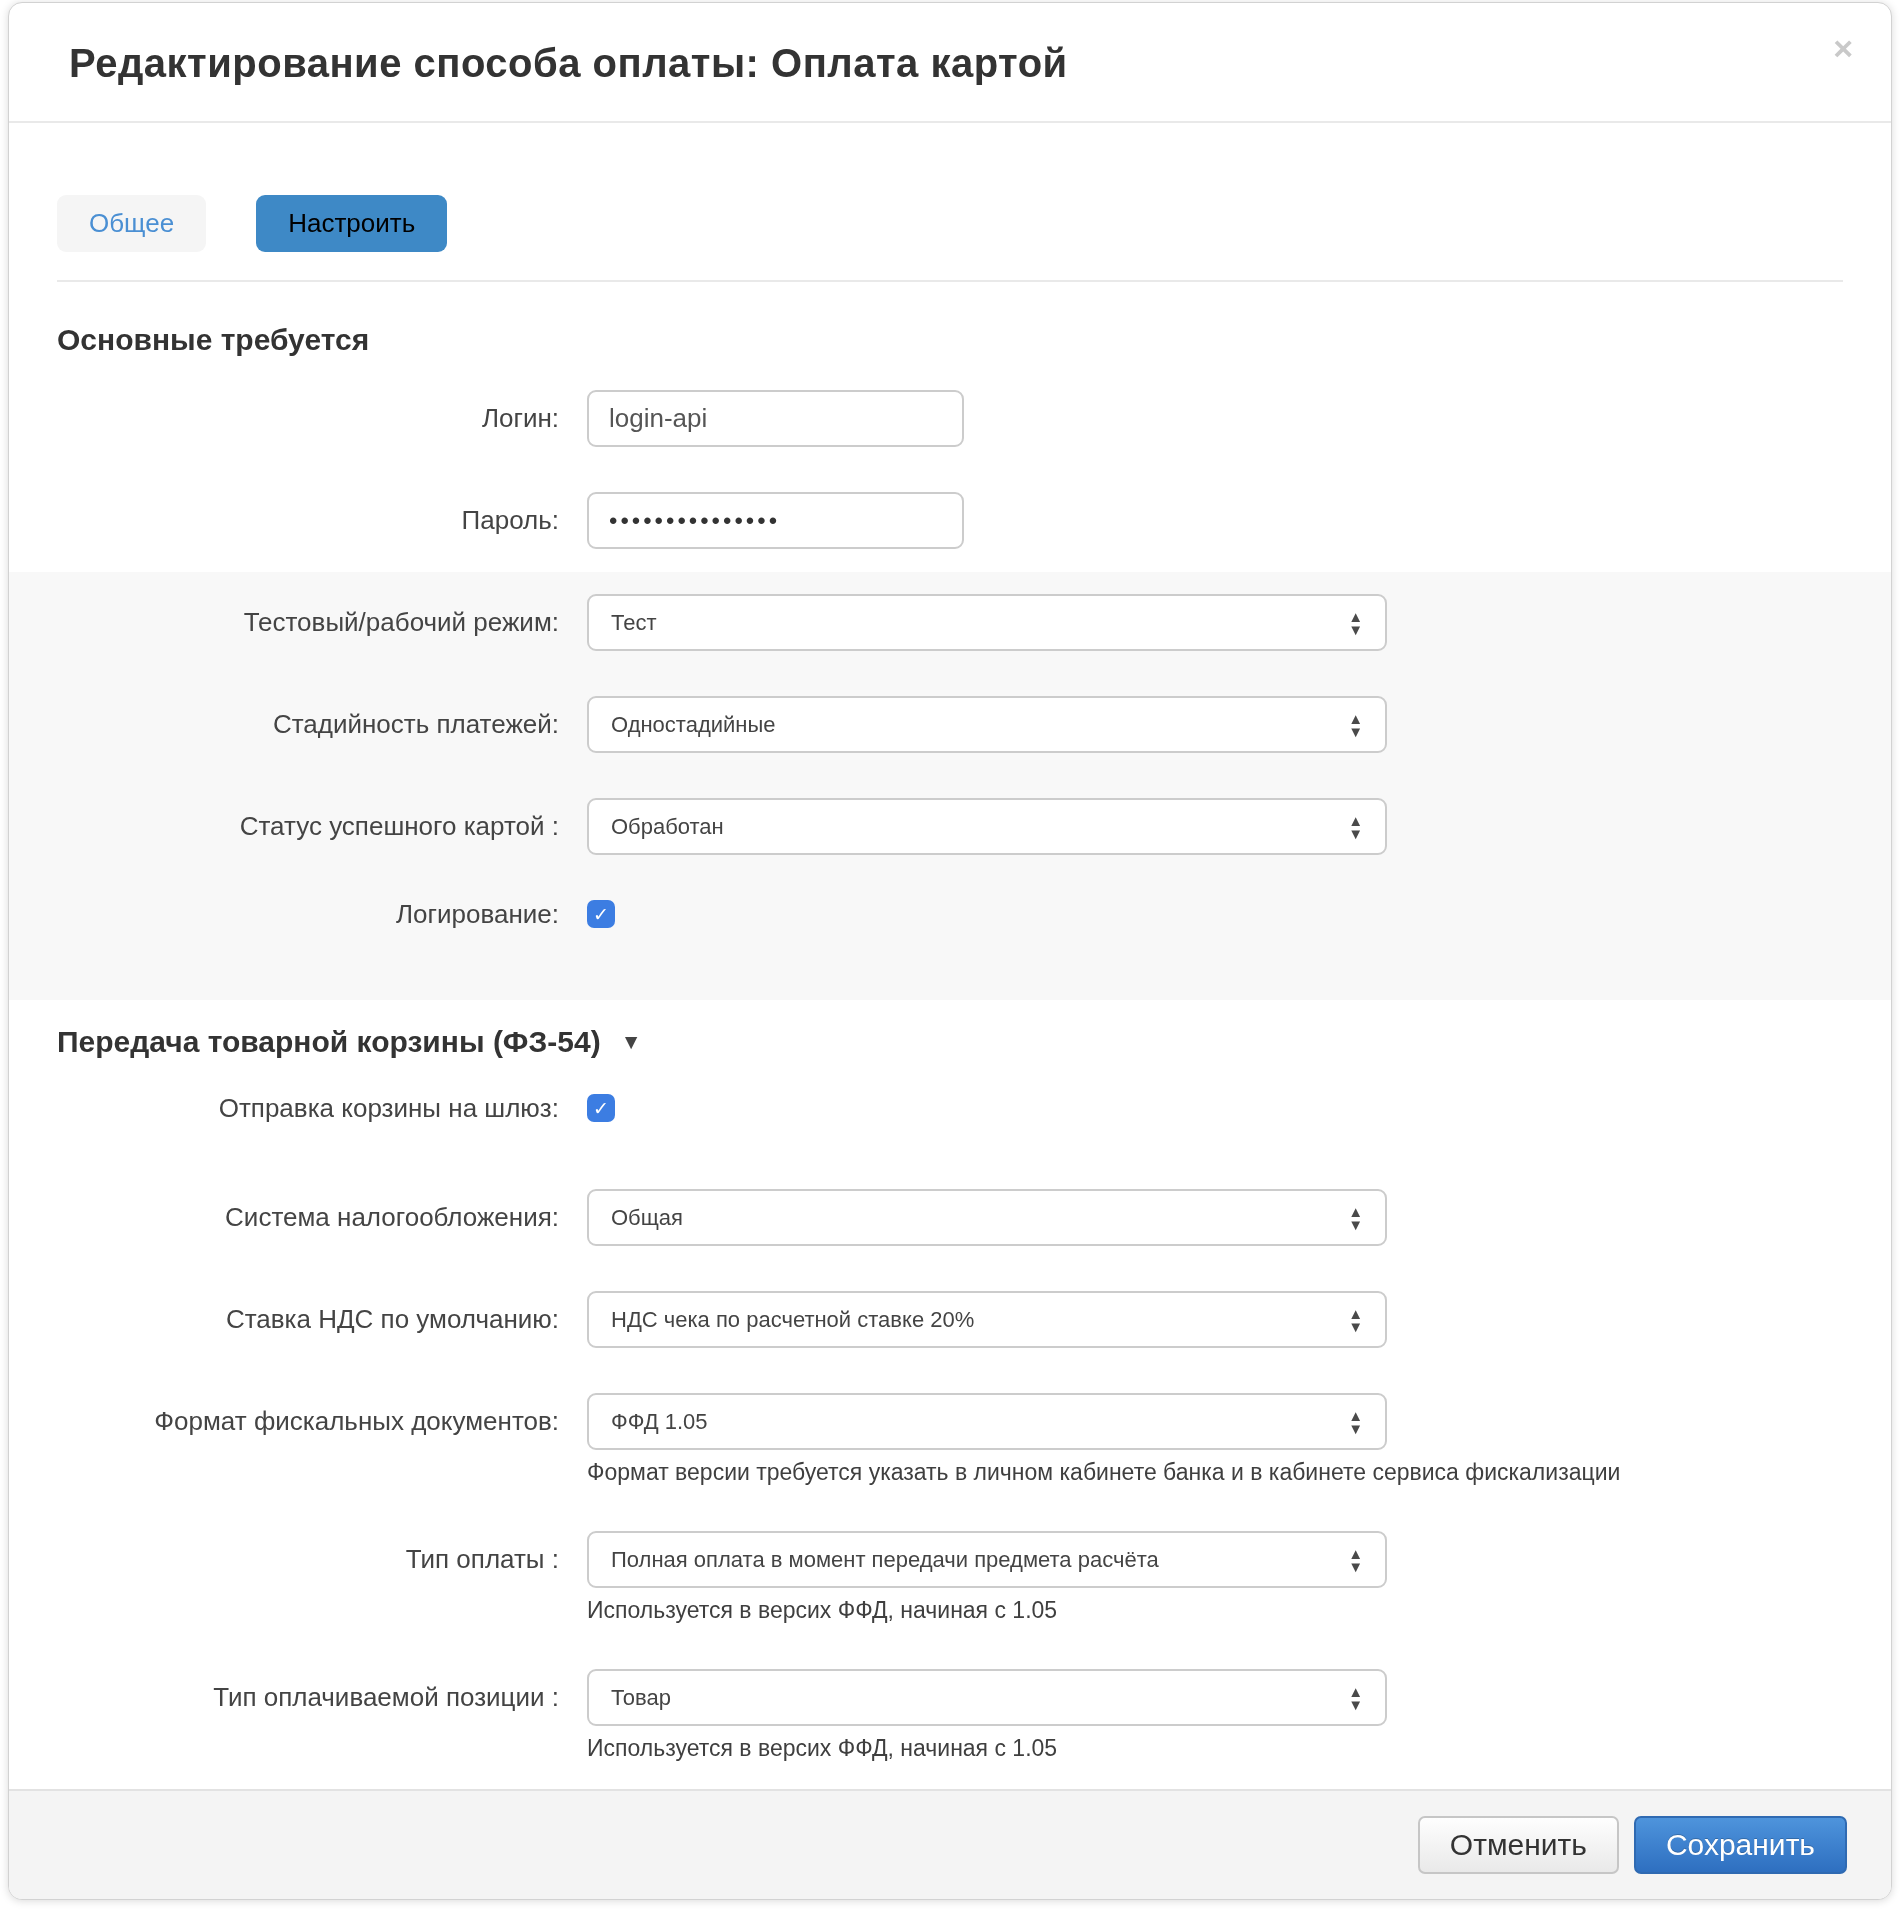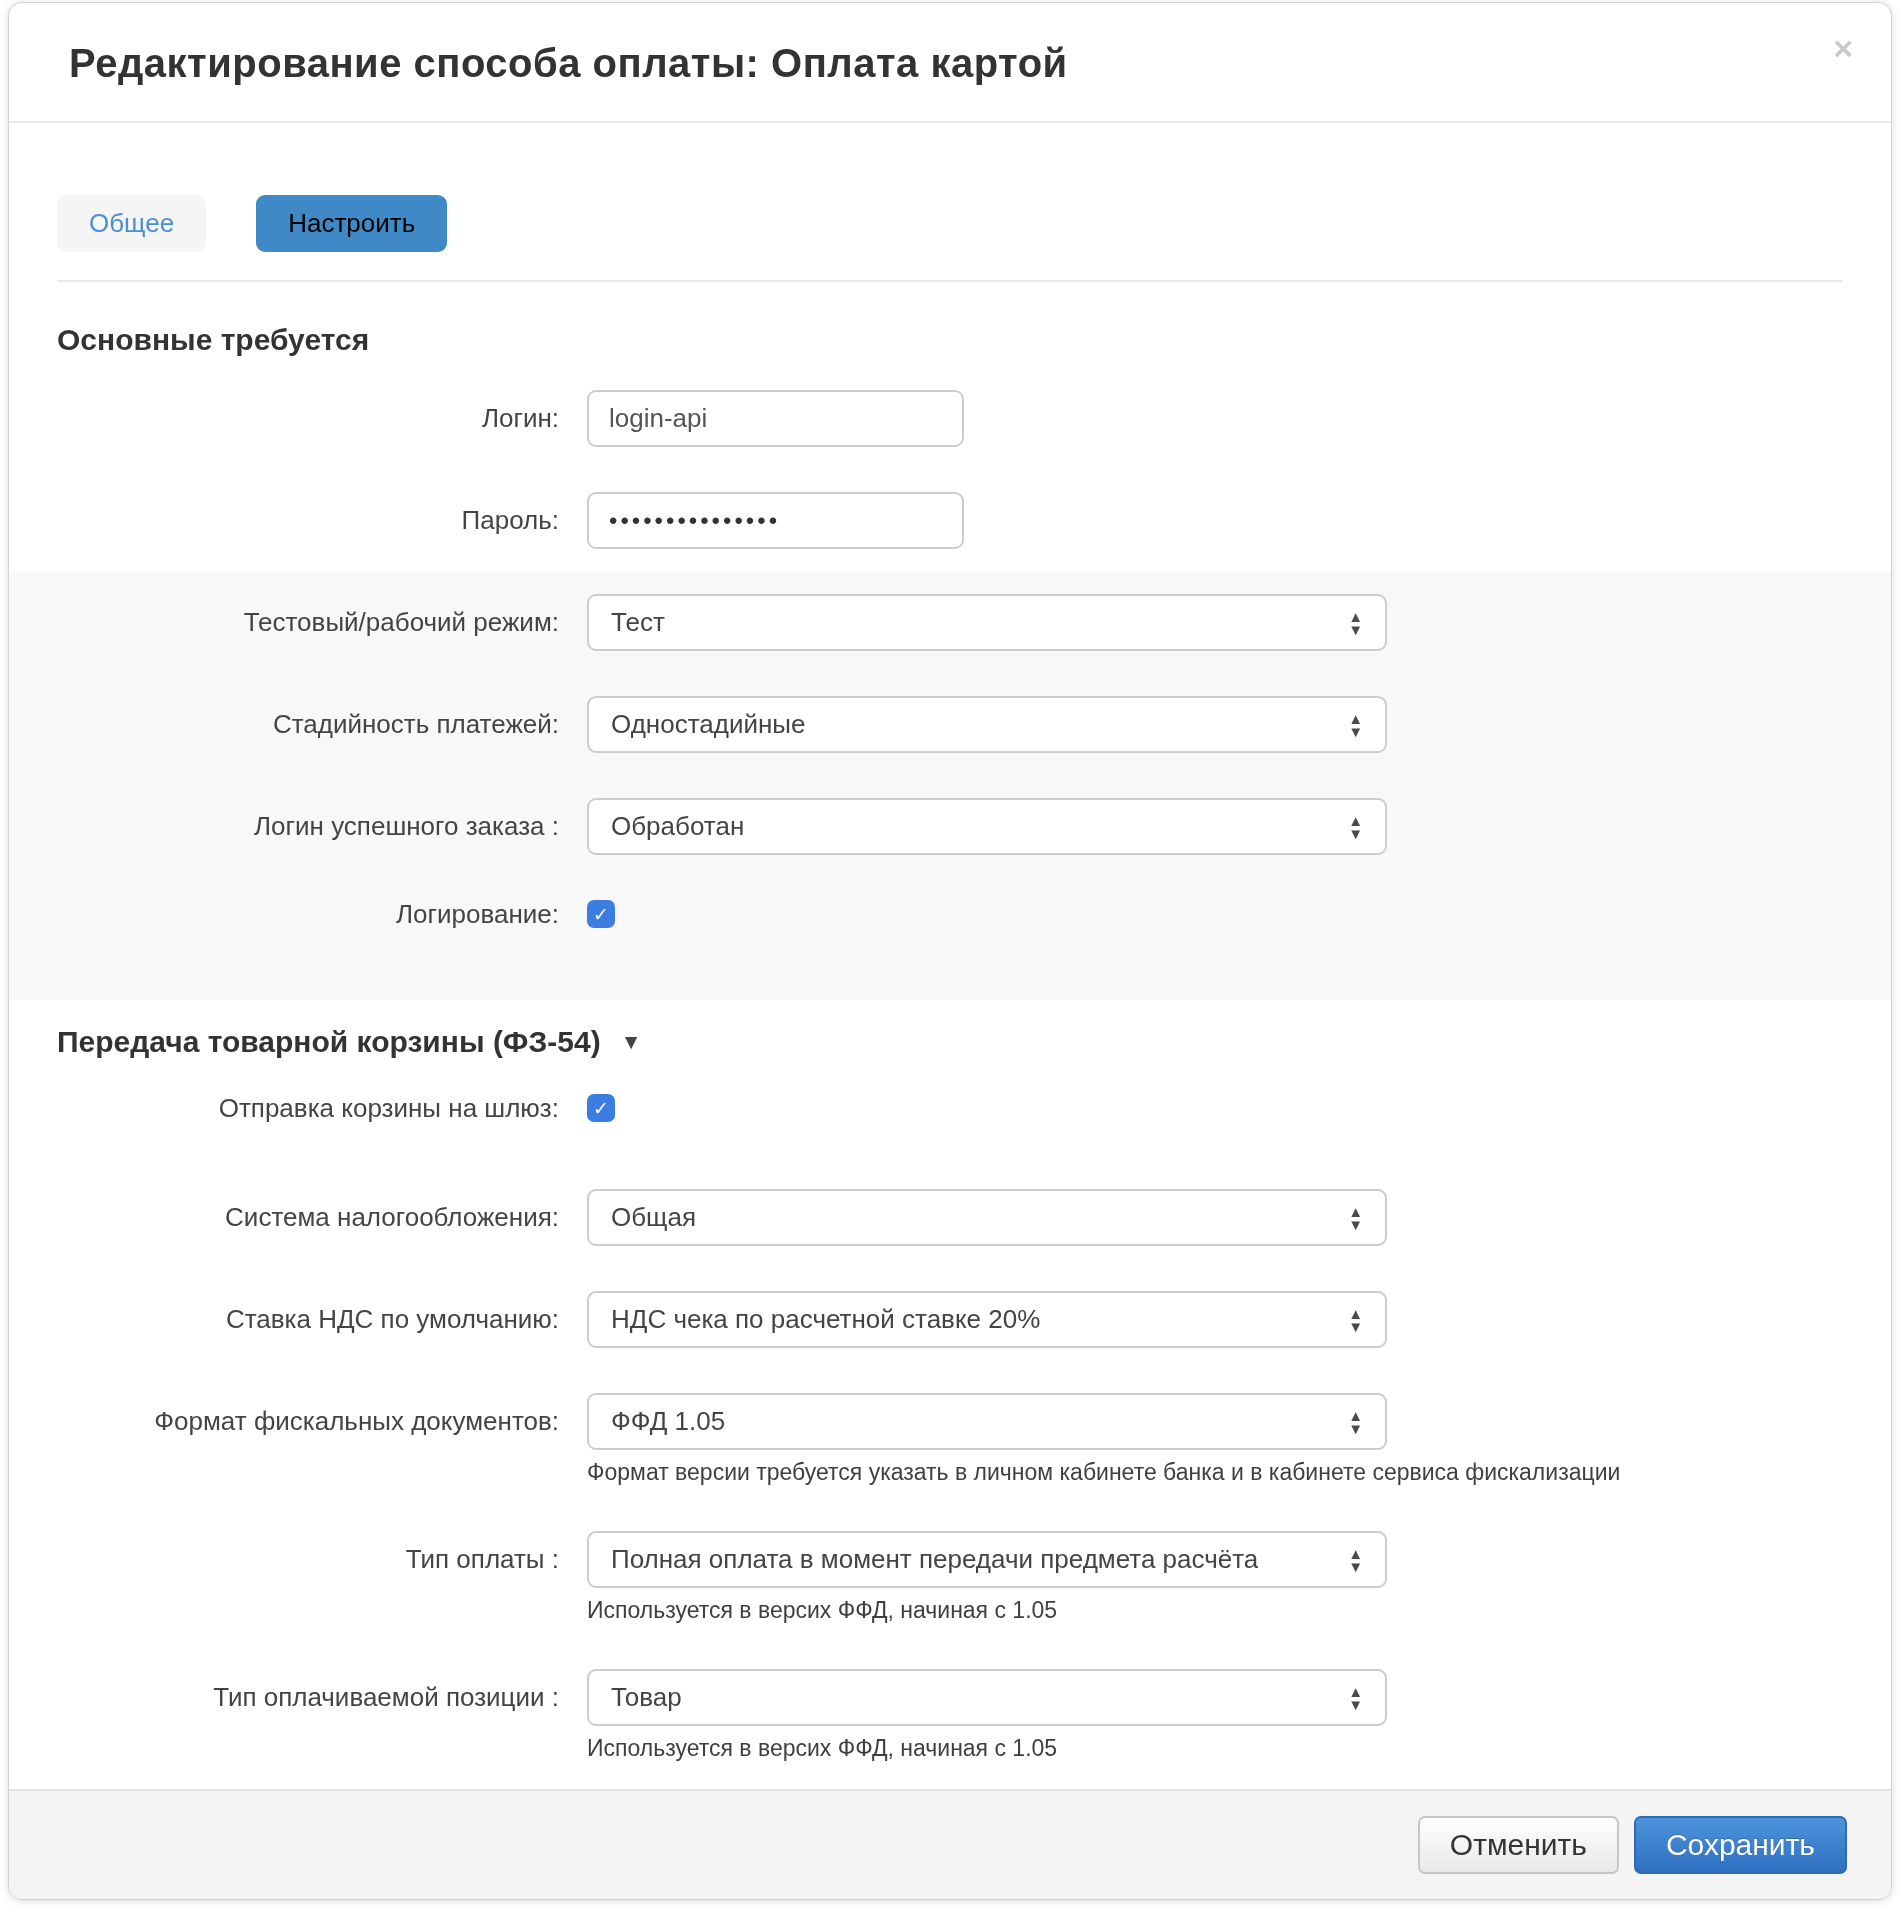--- a/index.html
+++ b/index.html
@@ -32,21 +32,21 @@
   .form-row.cb-row .flabel { line-height: 28px; }
   .form-row.cb-row { margin-bottom: 45px; }
   .form-row.cb-row.big-gap { margin-bottom: 67px; }
   .ctrl { min-height: 57px; }
   .text-input { width: 377px; height: 57px; border: 2px solid #ccc; border-radius: 9px;
     padding: 0 20px; font-size: 26px; color: #555; background: #fff; outline: none;
     font-family: "Liberation Sans", "DejaVu Sans", sans-serif; }
   .text-input.pwd { font-size: 24px; letter-spacing: 3px; color: #333; }
   .select { position: relative; width: 800px; height: 57px; border: 2px solid #ccc; border-radius: 9px;
     background: #fff; display: flex; align-items: center; padding: 0 60px 0 22px; cursor: pointer; }
-  .select-value { font-size: 26px; color: #444; white-space: nowrap; overflow: hidden; }
+  .select-value { font-size: 22px; color: #444; white-space: nowrap; overflow: hidden; }
   .select-arrows { position: absolute; right: 22px; top: 50%; transform: translateY(-50%);
     display: flex; flex-direction: column; align-items: center; color: #4a4a4a; }
   .select-arrows span { font-size: 15px; line-height: 13px; }
   .help-text { font-size: 23px; color: #3f3f3f; margin-top: 9px; line-height: 26px; }
   .row-help { margin-bottom: 46px; }
   .checkbox { width: 28px; height: 28px; background: #3c7de2; border-radius: 7px;
     display: flex; align-items: center; justify-content: center; cursor: pointer; margin-top: 0; }
   .checkbox .mark { color: #fff; font-size: 19px; font-weight: bold; line-height: 1; }
   
   .band { background: #f8f8f8; margin: -22px -48px 0; padding: 22px 48px 10px; }
@@ -120,21 +120,21 @@
             <span class="select-value">Одностадийные</span>
             <span class="select-arrows">
               <span>▲</span>
               <span>▼</span>
             </span>
           </div>
         </div>
       </div>
 
       <div class="form-row">
-        <div class="flabel">Логин успешного заказа :</div>
+        <div class="flabel">Статус успешного картой :</div>
         <div class="ctrl">
           <div class="select">
             <span class="select-value">Обработан</span>
             <span class="select-arrows">
               <span>▲</span>
               <span>▼</span>
             </span>
           </div>
         </div>
       </div>

